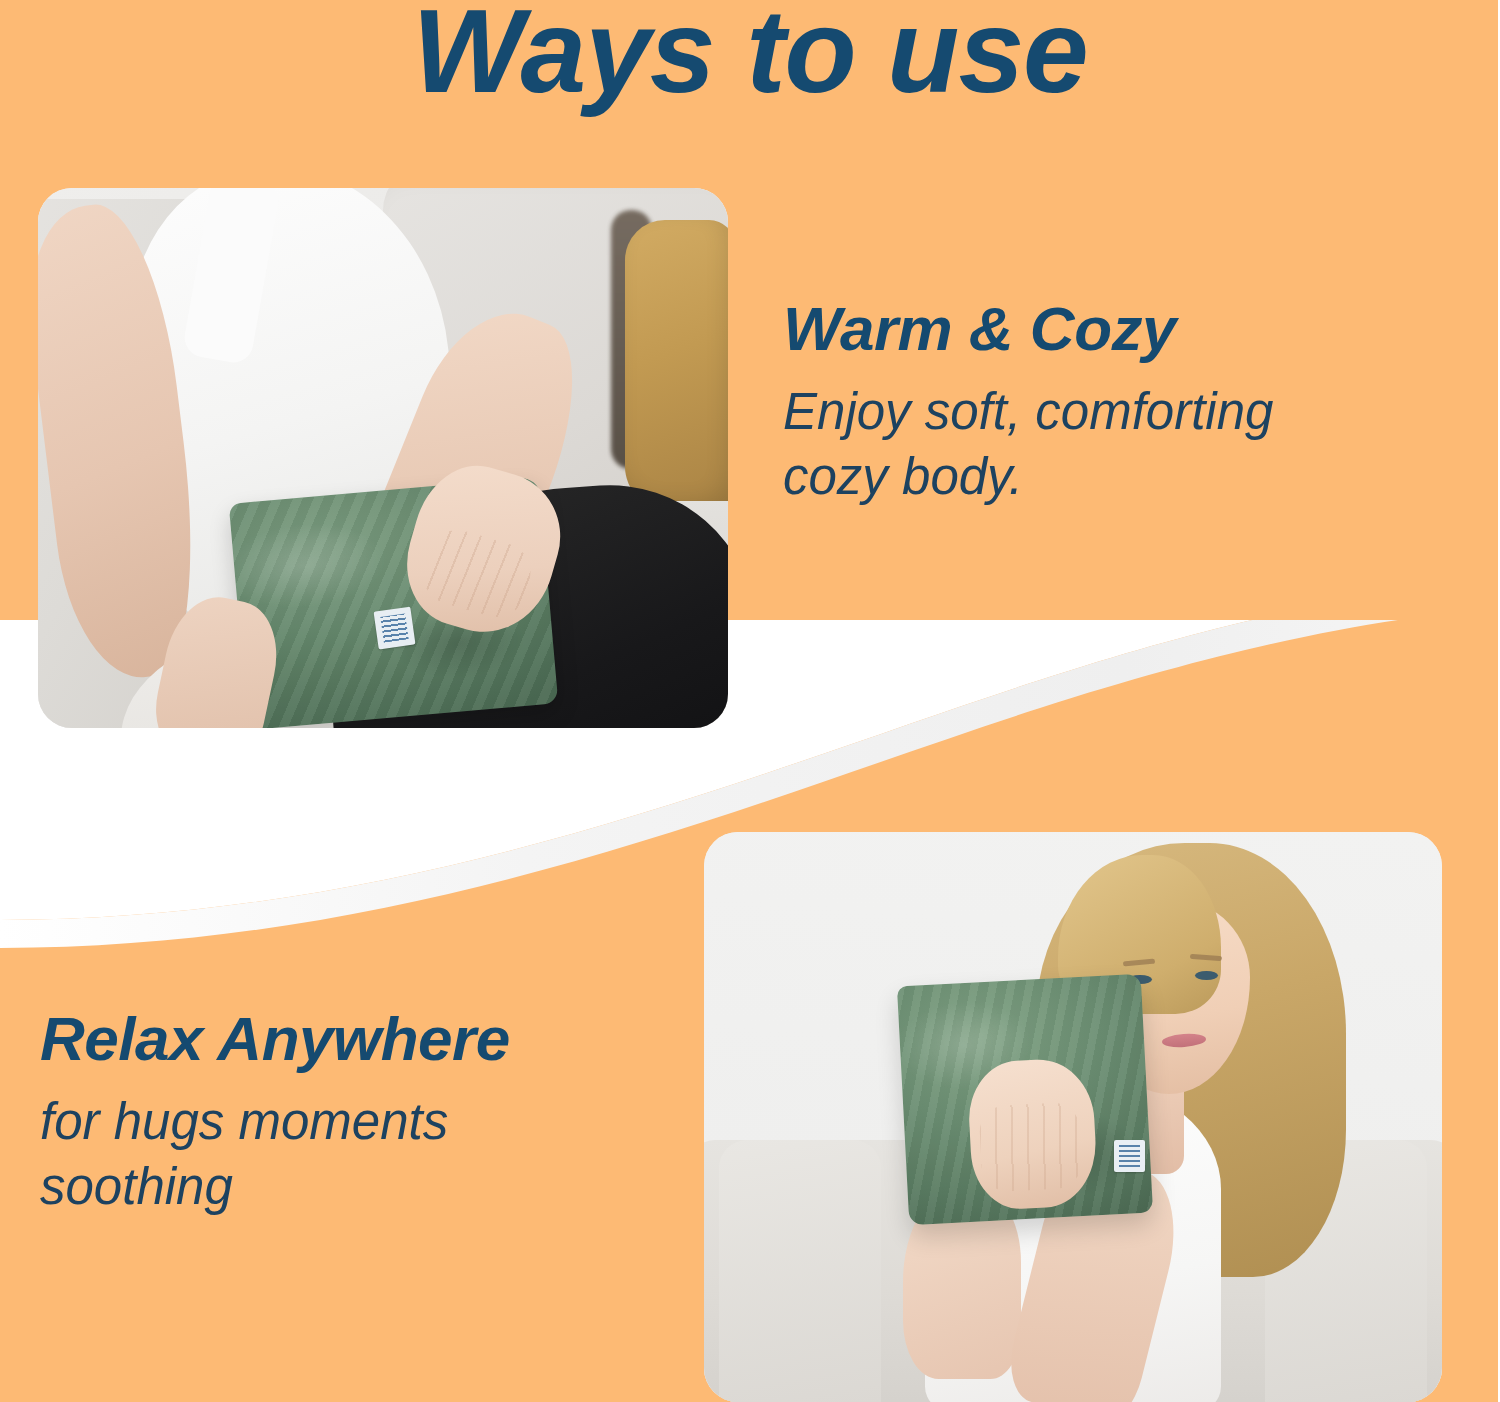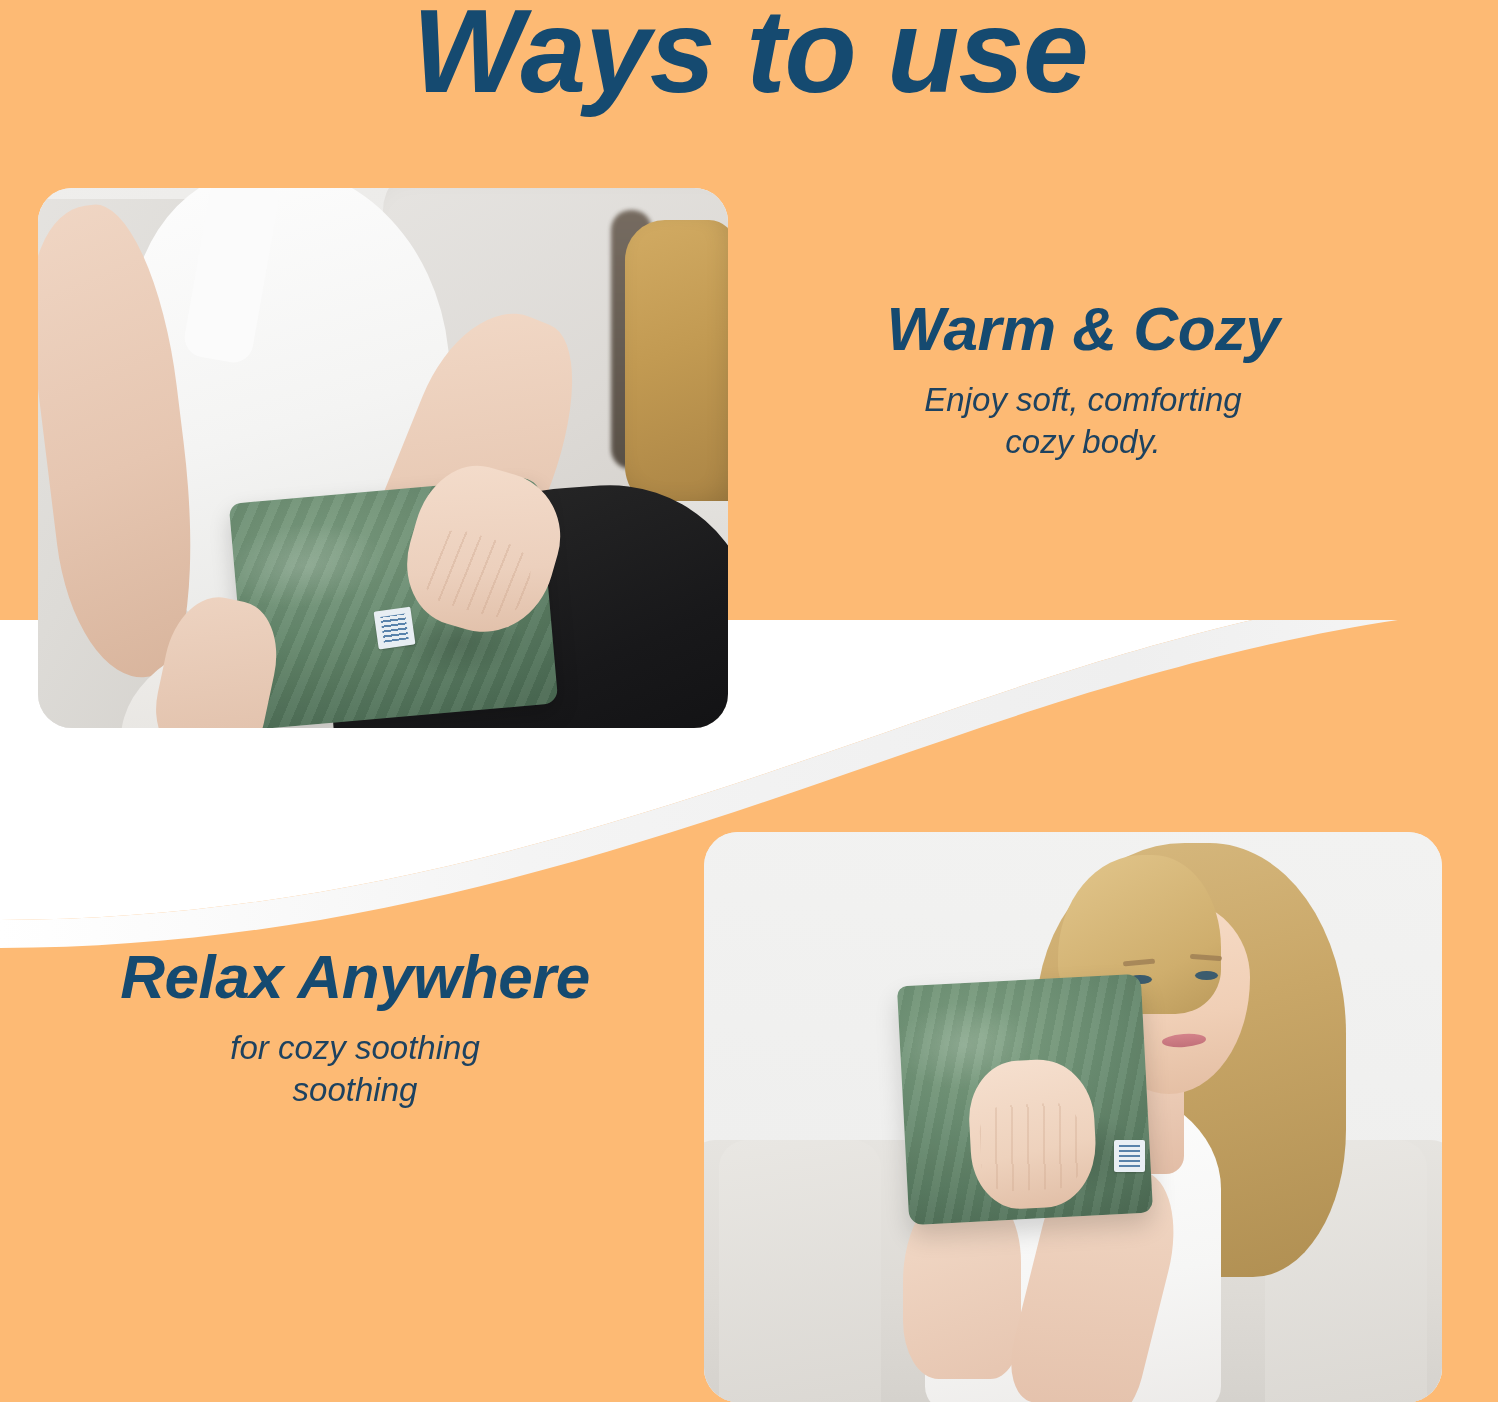--- a/index.html
+++ b/index.html
@@ -396,39 +396,39 @@
     transform: rotate(14deg);
     z-index: 2;
   }
 
   
   .block-top-right {
     position: absolute;
     left: 783px;
     top: 296px;
     width: 600px;
-    text-align: center;
+    text-align: left;
   }
   .block-bottom-left {
     position: absolute;
     left: 40px;
-    top: 944px;
+    top: 1006px;
     width: 630px;
-    text-align: center;
+    text-align: left;
   }
   .feature-heading {
     font-size: 62px;
     font-weight: 700;
     color: #154a70;
     line-height: 1.08;
     letter-spacing: -0.5px;
     margin: 0 0 16px 0;
   }
   .feature-body {
-    font-size: 33px;
+    font-size: 51px;
     font-weight: 400;
     color: #1d4260;
     line-height: 1.28;
     margin: 0;
   }
   .feature-body span { display: block; }
 </style>
 </head>
 <body>
 
@@ -478,21 +478,21 @@
     <h2 class="feature-heading">Warm &amp; Cozy</h2>
     <p class="feature-body">
       <span>Enjoy soft, comforting</span>
       <span>cozy body.</span>
     </p>
   </div>
 
   <div class="block-bottom-left">
     <h2 class="feature-heading">Relax Anywhere</h2>
     <p class="feature-body">
-      <span>for cozy soothing</span>
+      <span>for hugs moments</span>
       <span>soothing</span>
     </p>
   </div>
 
   <div class="photo photo-bottom">
     <div class="photo-inner">
       <div class="s2-wall"></div>
       <div class="s2-couch"></div>
       <div class="s2-cushion-l"></div>
       <div class="s2-cushion-r"></div>

